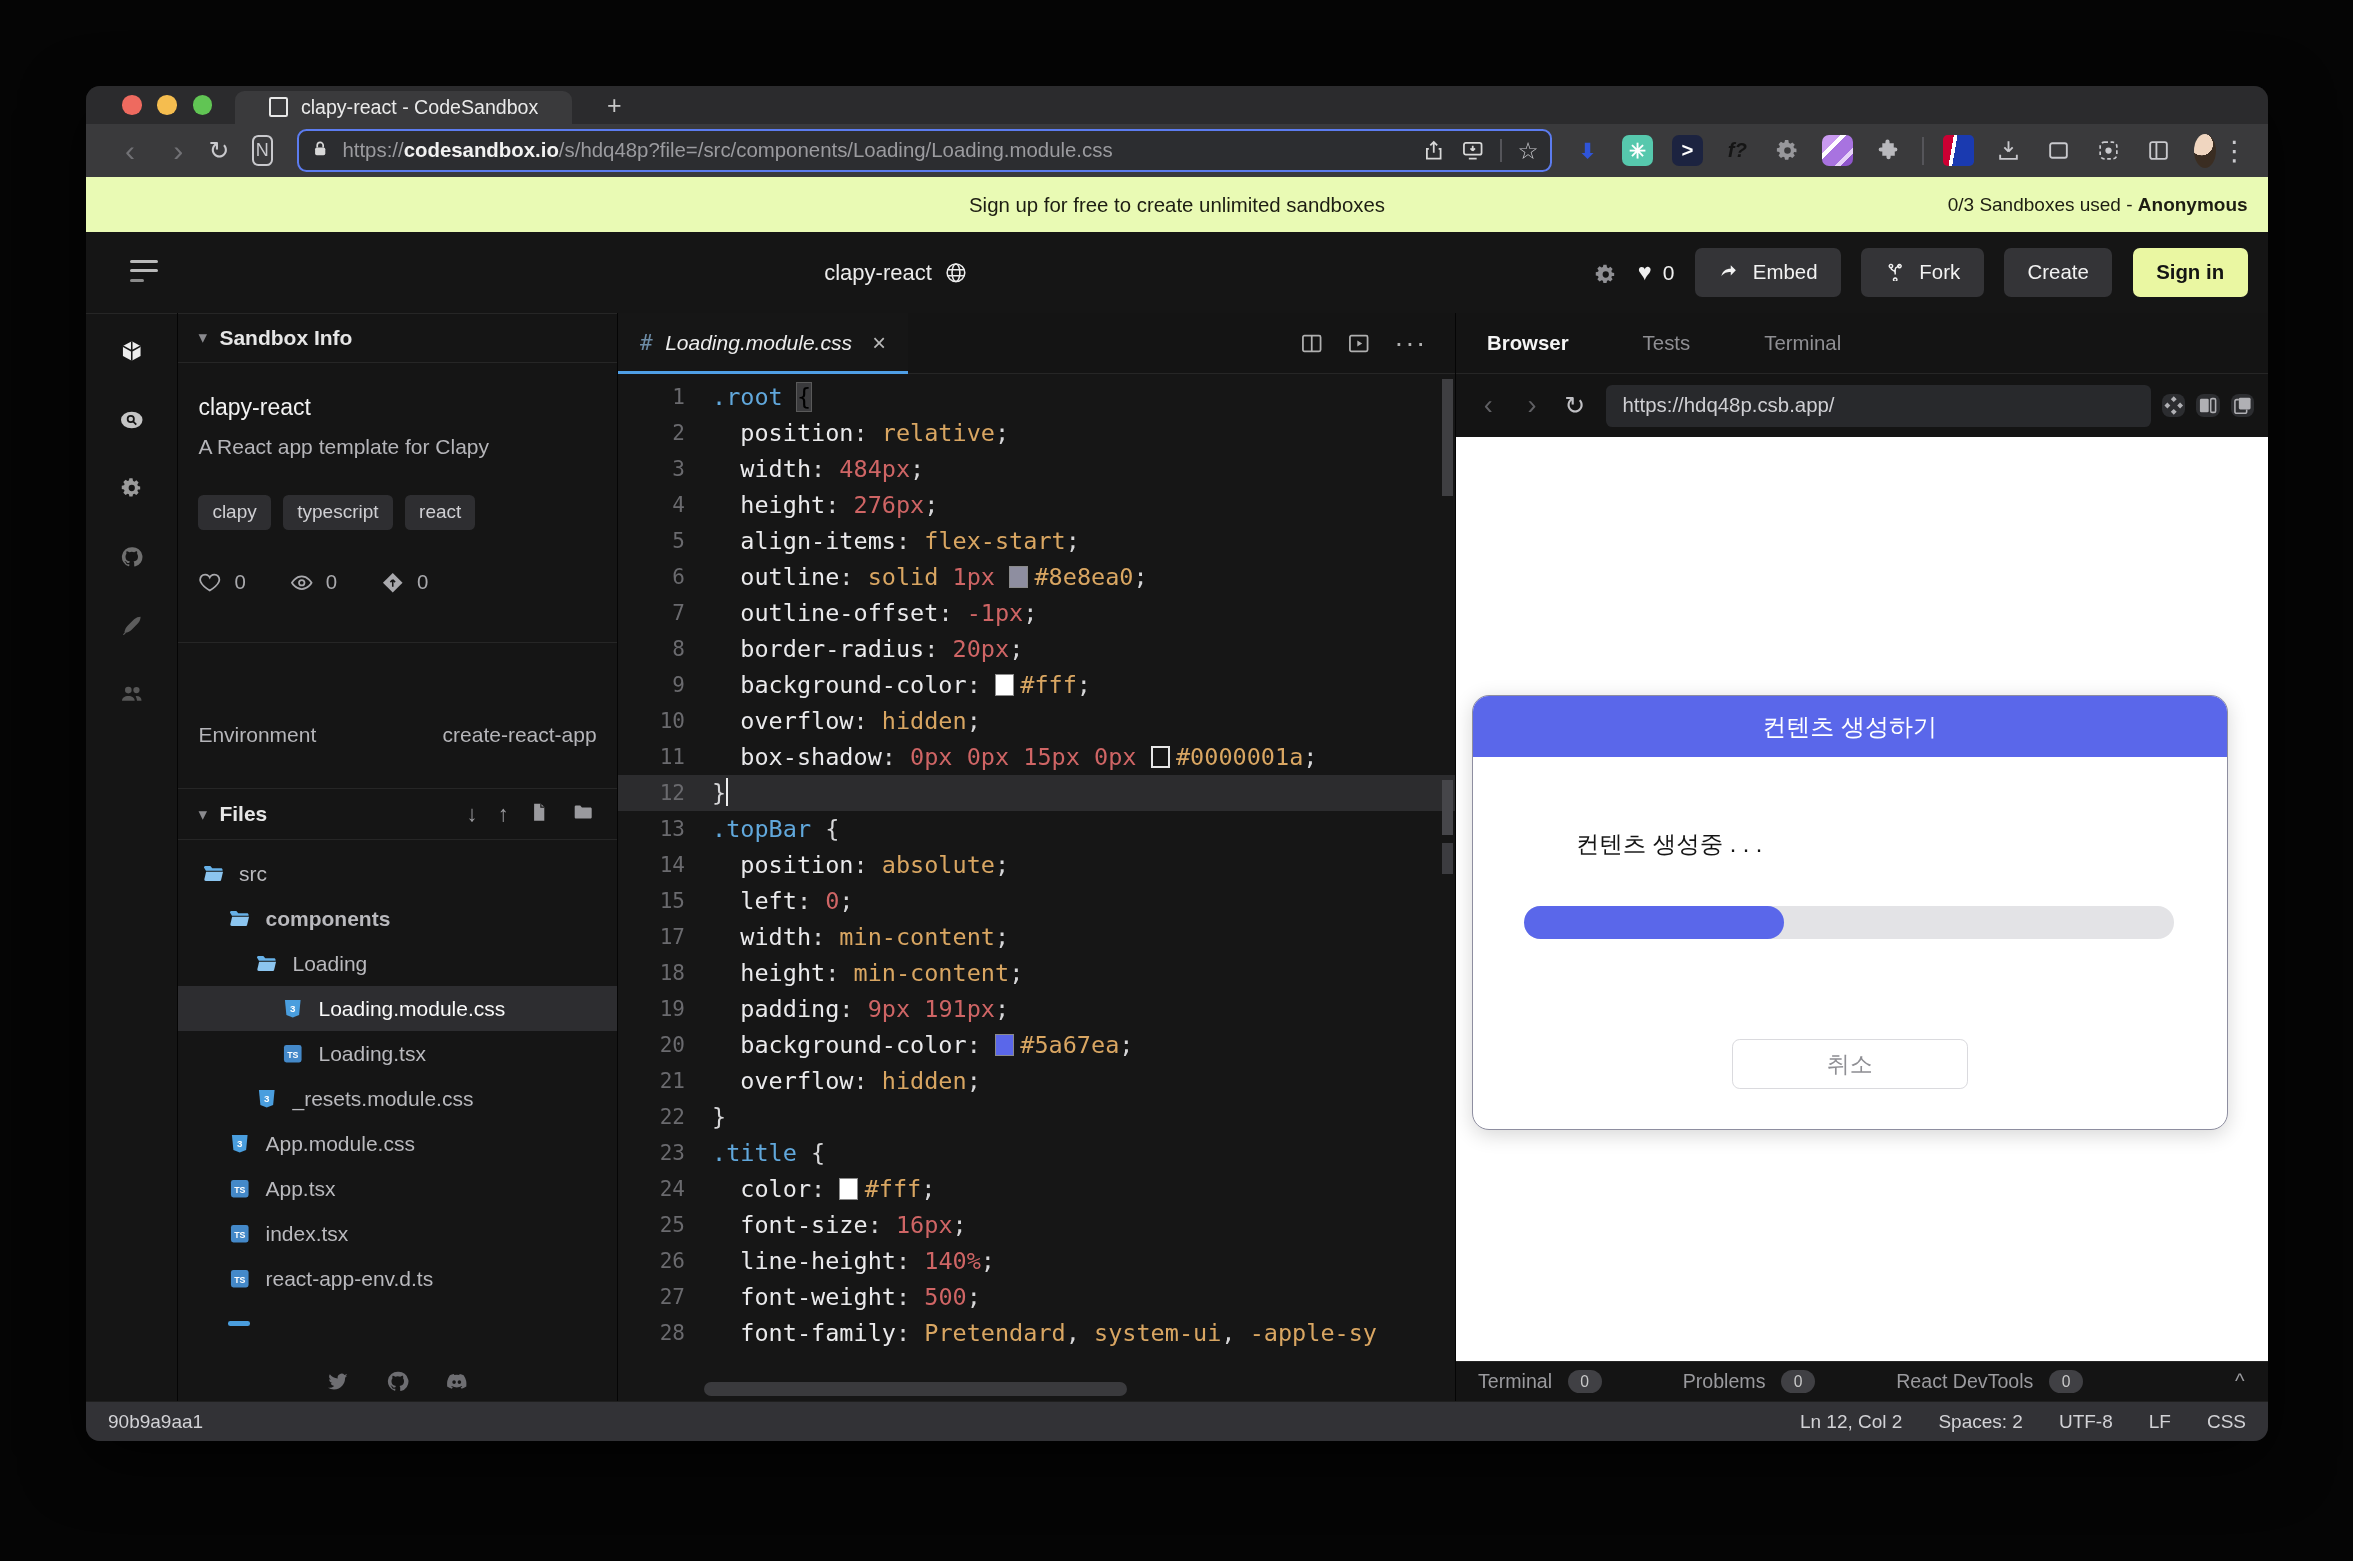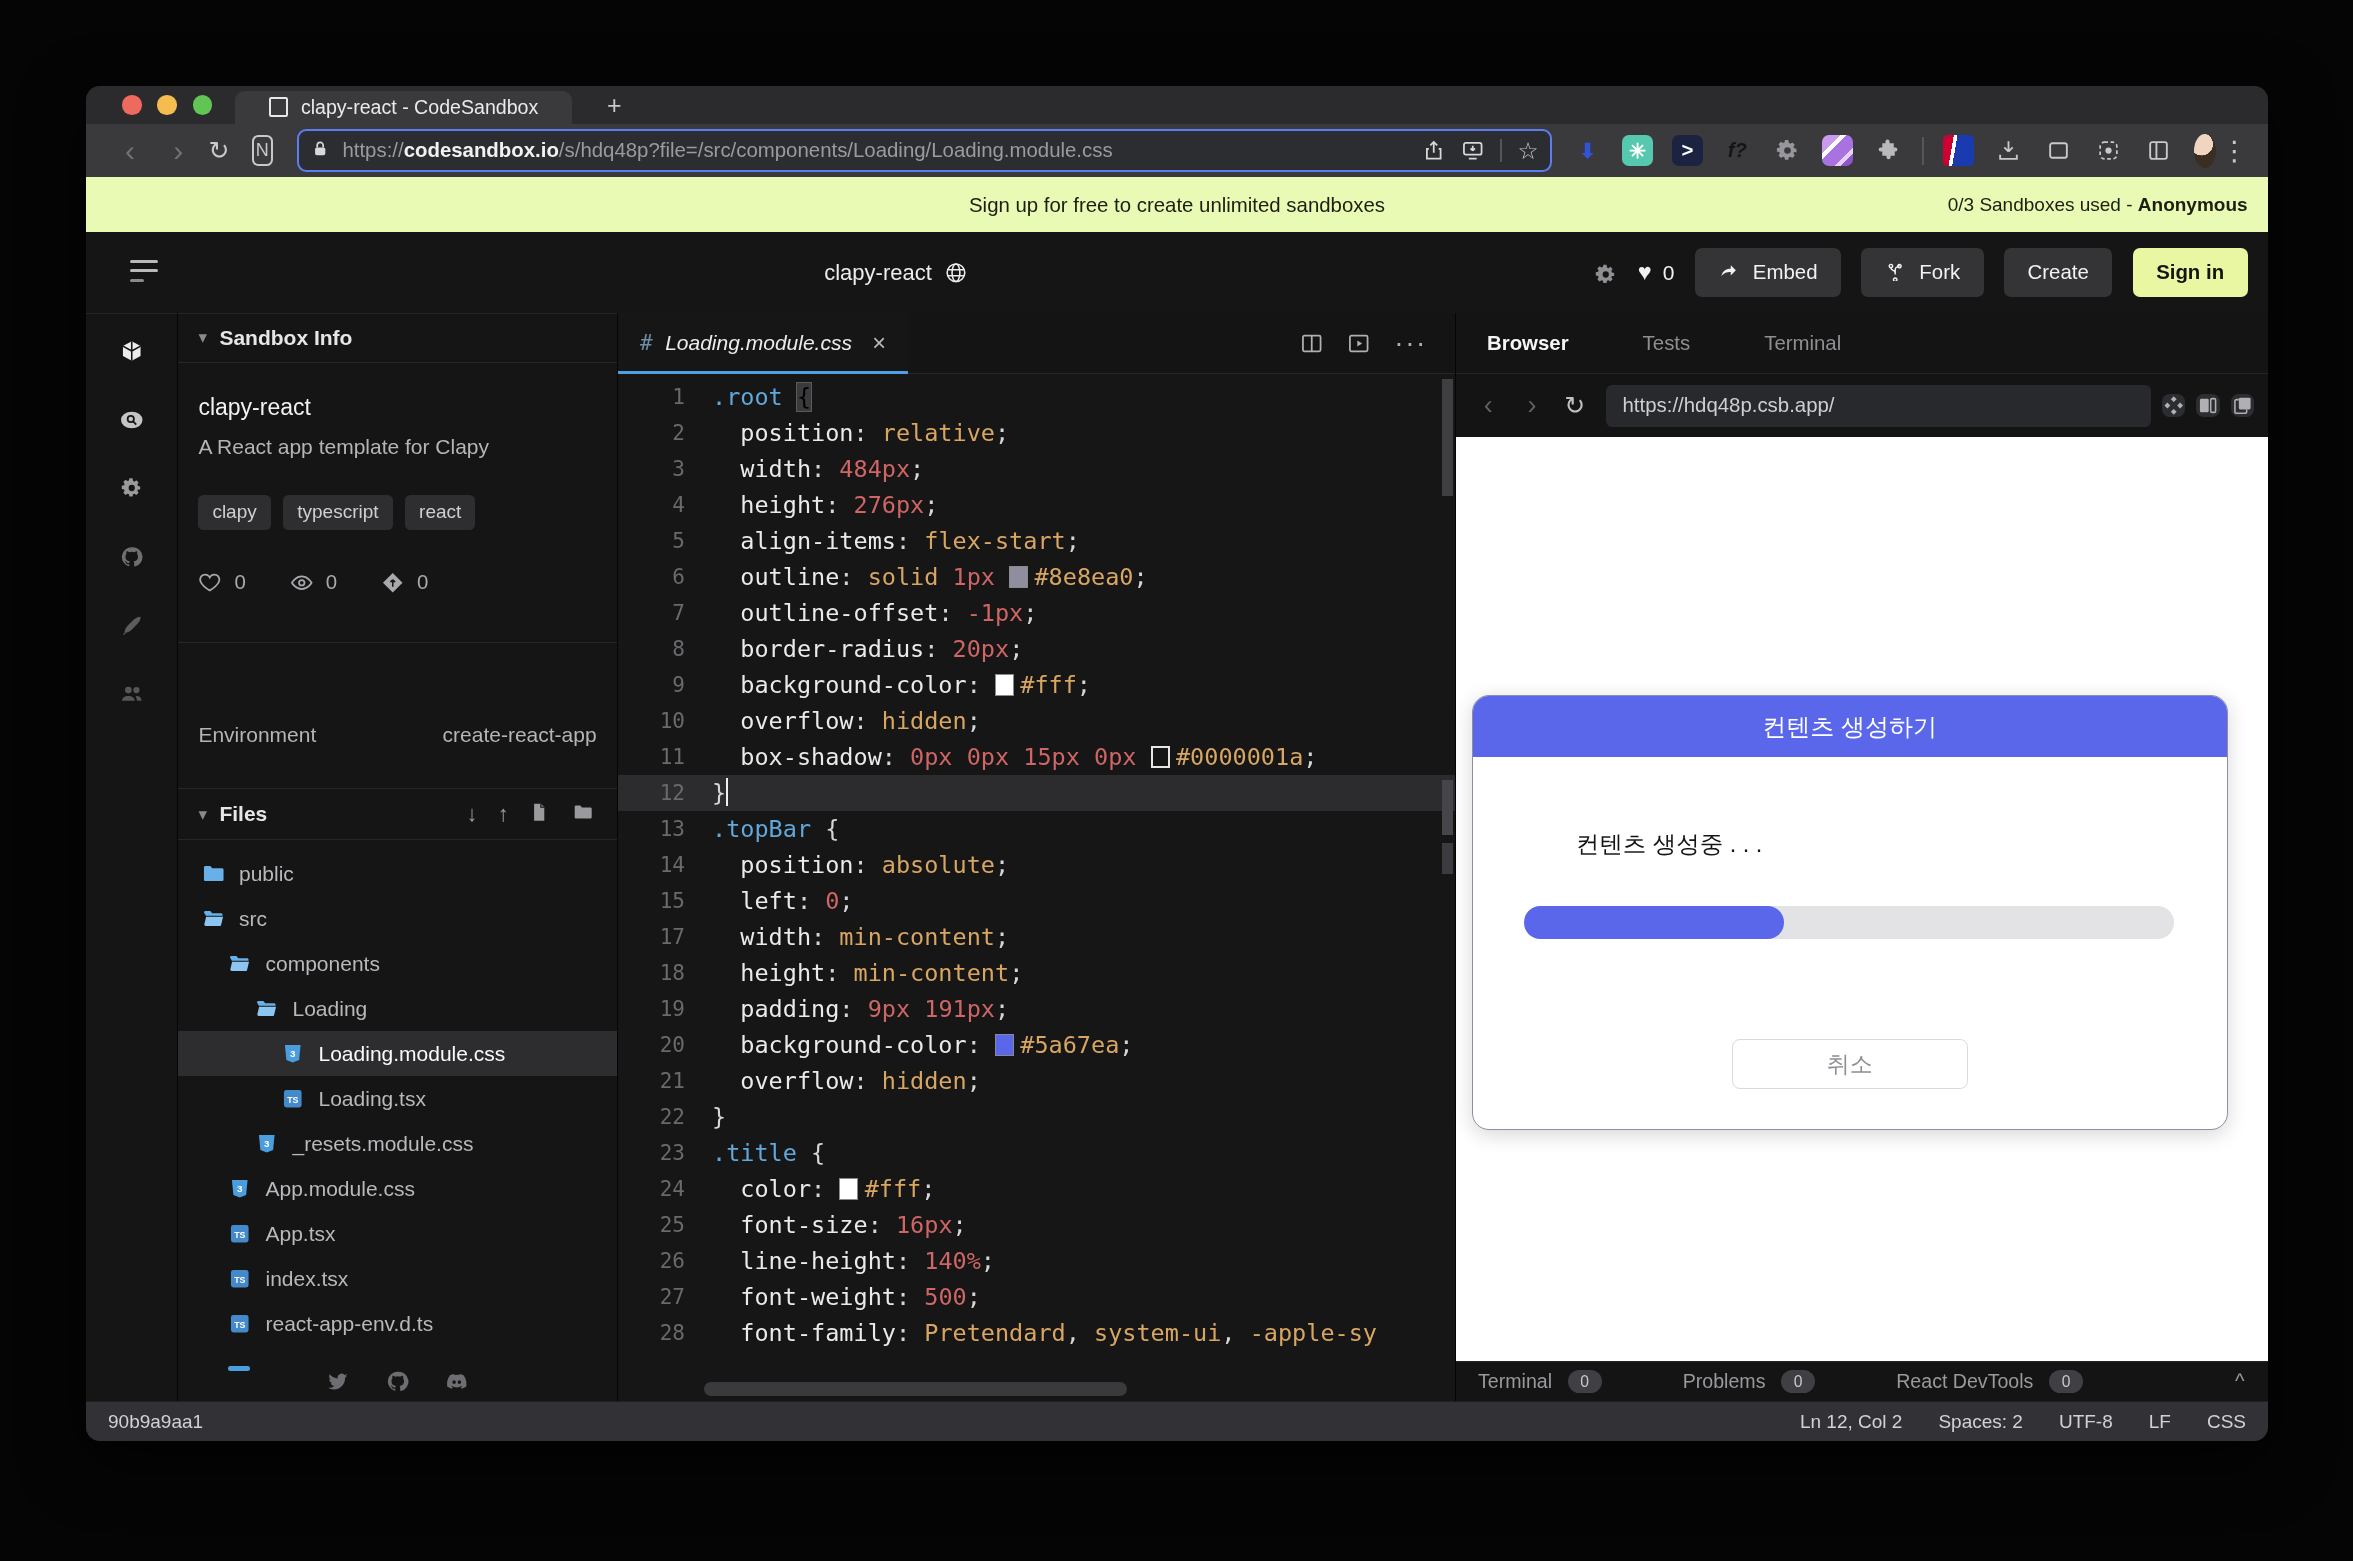--- a/index.html
+++ b/index.html
@@ -413,32 +413,26 @@
           <span style="display: inline-flex; width: 23.5px; height: 23.5px;">
               <svg viewBox="0 0 24 24" width="100%" height="100%">
                 <path fill="currentColor" d="M2 5.5C2 4.7 2.7 4 3.5 4h5l2 2.5h10c.8 0 1.5.7 1.5 1.5v10c0 .8-.7 1.5-1.5 1.5h-17C2.7 19.5 2 18.8 2 18z"></path>
               </svg>
             </span>
         </span>
       </div>
       <div class="tree" id="filetree">
           <div class="trow" style="padding-left: 23.5px;">
             <span class="fico"><svg viewBox="0 0 24 24" width="100%" height="100%">
-                <path fill="#67b1e8" d="M2 5.5C2 4.7 2.7 4 3.5 4h5l2 2.5h10c.8 0 1.5.7 1.5 1.5v10c0 .8-.7 1.5-1.5 1.5h-17C2.7 19.5 2 18.8 2 18z"></path>
-              </svg></span>
-            <span class="lbl">public</span>
-          </div>
-          <div class="trow" style="padding-left: 23.5px;">
-            <span class="fico"><svg viewBox="0 0 24 24" width="100%" height="100%">
                 <path fill="#67b1e8" d="M2 5.5C2 4.7 2.7 4 3.5 4h5l2 2.5h9c.8 0 1.5.7 1.5 1.5v1H4z"></path>
                 <path fill="#8cc5ef" d="M4.2 10h17.3l-2 8.4c-.2.6-.8 1.1-1.5 1.1H3.8c-.9 0-1.6-.9-1.4-1.8z"></path>
               </svg></span>
             <span class="lbl">src</span>
           </div>
-          <div class="trow" style="padding-left: 50px;">
+          <div class="trow" style="padding-left: 50px; font-weight: bold;">
             <span class="fico"><svg viewBox="0 0 24 24" width="100%" height="100%">
                 <path fill="#67b1e8" d="M2 5.5C2 4.7 2.7 4 3.5 4h5l2 2.5h9c.8 0 1.5.7 1.5 1.5v1H4z"></path>
                 <path fill="#8cc5ef" d="M4.2 10h17.3l-2 8.4c-.2.6-.8 1.1-1.5 1.1H3.8c-.9 0-1.6-.9-1.4-1.8z"></path>
               </svg></span>
             <span class="lbl">components</span>
           </div>
           <div class="trow" style="padding-left: 77px;">
             <span class="fico"><svg viewBox="0 0 24 24" width="100%" height="100%">
                 <path fill="#67b1e8" d="M2 5.5C2 4.7 2.7 4 3.5 4h5l2 2.5h9c.8 0 1.5.7 1.5 1.5v1H4z"></path>
                 <path fill="#8cc5ef" d="M4.2 10h17.3l-2 8.4c-.2.6-.8 1.1-1.5 1.1H3.8c-.9 0-1.6-.9-1.4-1.8z"></path>

